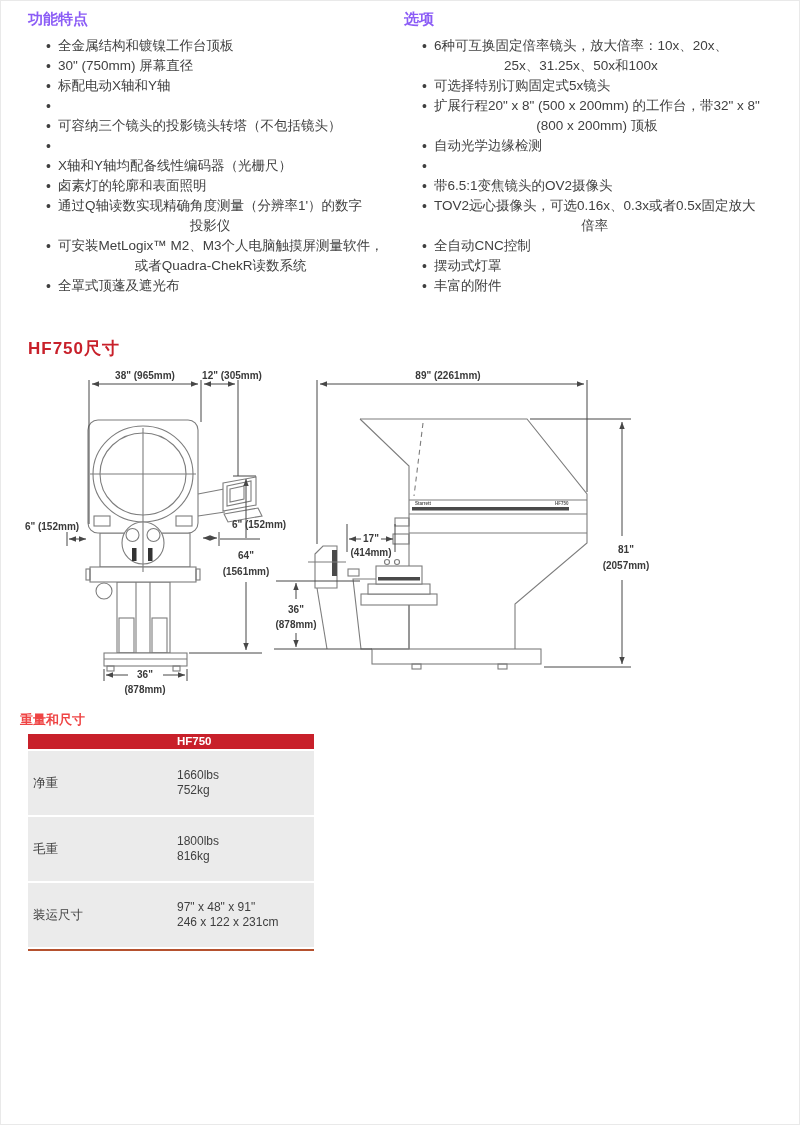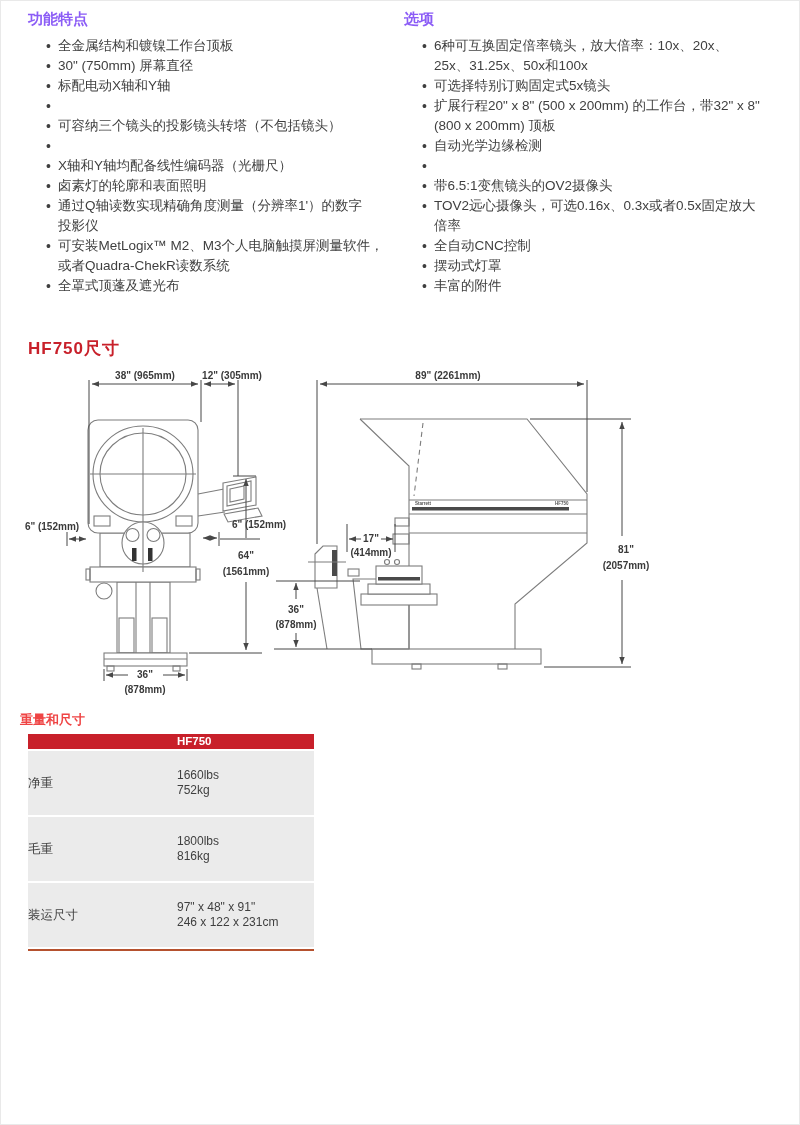--- a/index.html
+++ b/index.html
@@ -7,32 +7,32 @@
     width:800px;height:1125px;position:relative;background:#ffffff;
     font-family:"Liberation Sans","DejaVu Sans",sans-serif;color:#3f3f3f;
     box-shadow:inset 0 0 0 1px #e9e9e9;overflow:hidden;
   }
   .col{position:absolute;top:10px;}
   #features-col{left:28px;width:375px;}
   #options-col{left:404px;width:382px;}
   .sec-title{margin:0 0 8px 0;font-size:15px;line-height:18px;font-weight:bold;color:#8b5cf6;}
   .li{display:flex;gap:7px;padding-left:18px;font-size:13.5px;line-height:20px;}
   .li .dot{flex:0 0 auto;font-size:14px;}
-  .li .txt{white-space:pre-line;}
+  .li .txt{white-space:pre-line;text-align:center;}
   #dim-title{position:absolute;left:28px;top:337px;font-size:17px;font-weight:bold;color:#c8202a;letter-spacing:1px;}
   #drawing{position:absolute;left:24px;top:366px;}
   .mach{stroke:#7d7d7d;stroke-width:1.1;fill:none;}
   .dims line{stroke:#474747;stroke-width:1;}
   .dims text{font-family:"Liberation Sans","DejaVu Sans",sans-serif;font-size:10px;font-weight:bold;fill:#3a3a3a;text-anchor:middle;}
   .dims text.sm{font-size:4.5px;font-weight:bold;fill:#555;text-anchor:start;}
   #table-title{position:absolute;left:20px;top:711px;font-size:13px;font-weight:bold;color:#ef4444;}
   #spec-table{position:absolute;left:28px;top:734px;width:286px;font-size:12px;}
   #spec-table .thead{background:#c8202a;color:#fff;font-weight:bold;font-size:11.5px;height:15px;line-height:15px;padding-left:149px;}
   #spec-table .trow{display:grid;grid-template-columns:149px 1fr;background:#ebebeb;margin-top:2px;}
-  #spec-table .tlabel{align-self:center;font-size:12.5px;}
+  #spec-table .tlabel{padding-left:5px;align-self:center;font-size:12.5px;}
   #spec-table .tvals{padding:17px 0;}
   #spec-table .tvals div{line-height:15px;}
   #spec-table .rule{height:0;border-bottom:2px solid #b5512e;margin-top:2px;}
 </style>
 </head>
 <body>
 
 <div class="col" id="features-col">
   <h2 class="sec-title">功能特点</h2>
   <div id="features-list">

